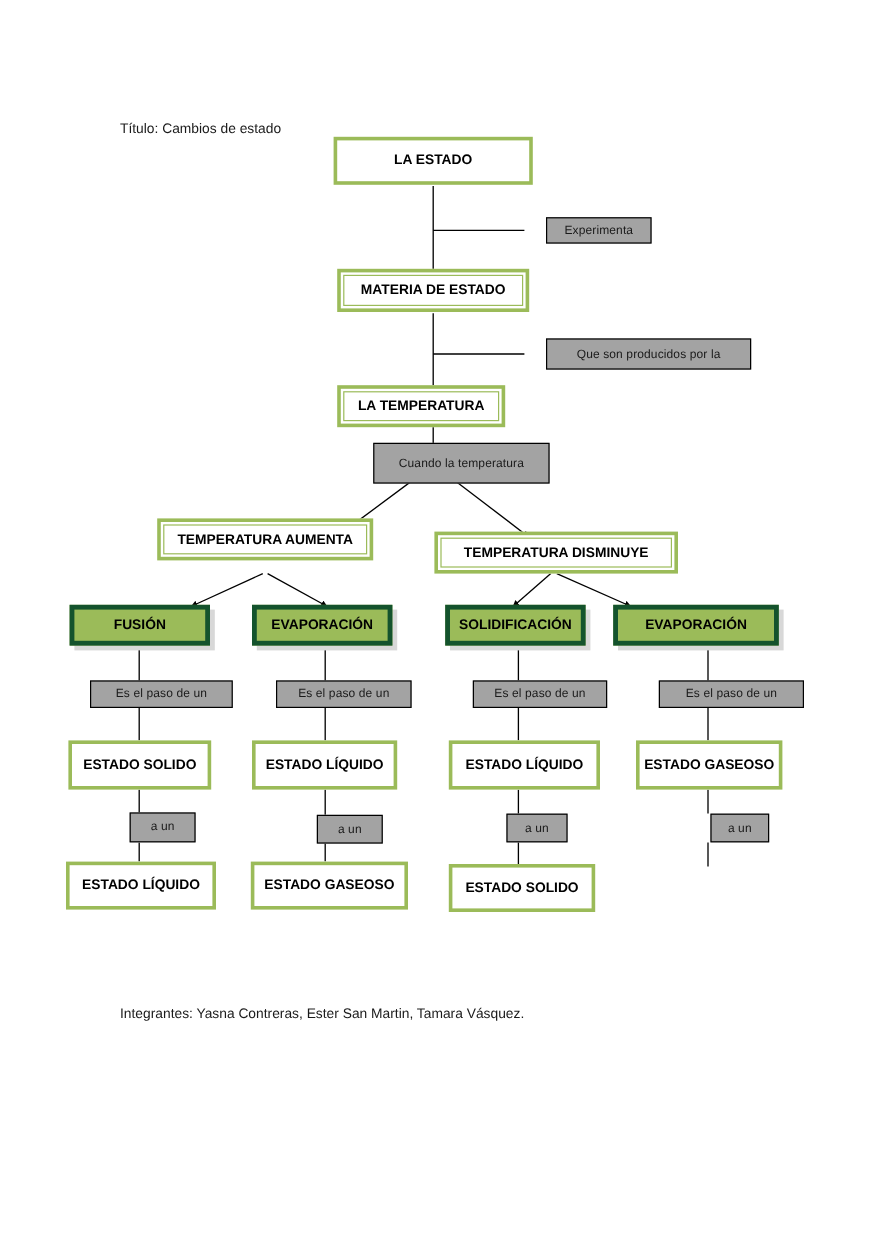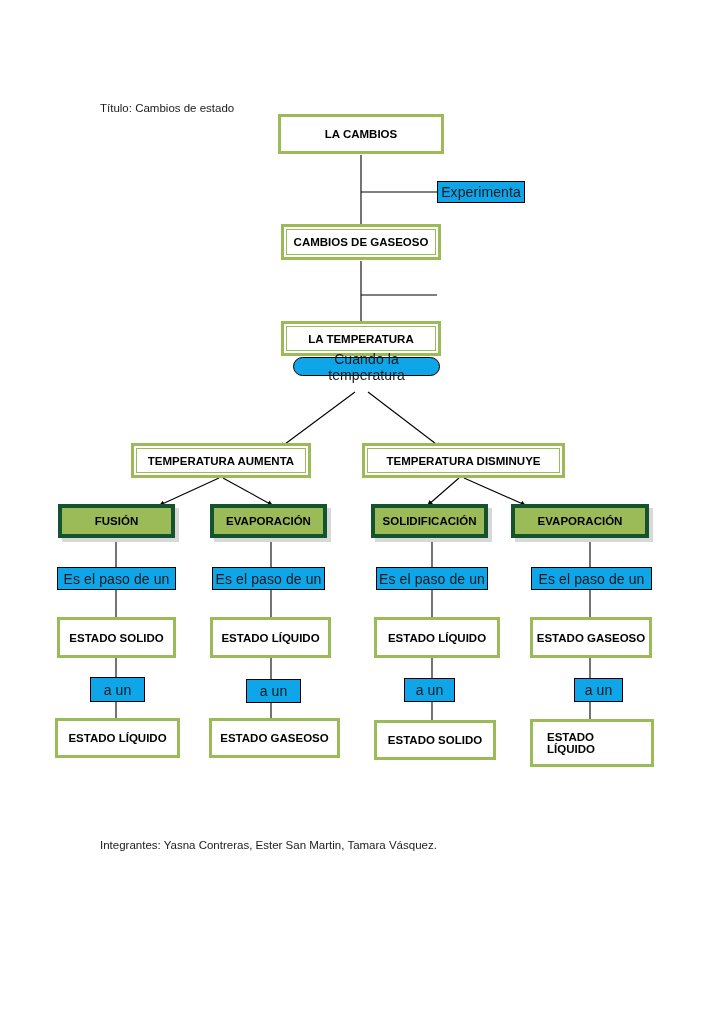--- a/index.html
+++ b/index.html
@@ -39,26 +39,27 @@
     box-sizing: border-box;
     z-index: 2;
     display: flex;
     align-items: center;
     justify-content: center;
     text-align: center;
   }
 
   
   .plain {
-    background: #0ea5e9;
+    background: #a3a3a3;
     border: 1px solid #000000;
-    font-size: 14px;
+    font-size: 10px;
     font-weight: 400;
     letter-spacing: .1px;
     color: #1a1a1a;
+    margin-left: 18px;
   }
 
   
   .greenline {
     background: #ffffff;
     border: 3px solid #9BBB59;
     font-size: 11.5px;
     font-weight: 700;
     color: #000000;
   }
@@ -156,36 +157,37 @@
 
       <path d="M 590 538 L 590 567"></path>
       <path d="M 590 590 L 590 617"></path>
       <path d="M 590 658 L 590 678"></path>
       <path d="M 590 702 L 590 722"></path>
     </g>
   </svg>
 
   <div class="pagetext" style="left:100px; top:86px;margin-top:16px;">Título: Cambios de estado</div>
 
-  <div class="node greenline" style="left:278px; top:114px; width:166px; height:40px;">LA CAMBIOS</div>
+  <div class="node greenline" style="left:278px; top:114px; width:166px; height:40px;">LA ESTADO</div>
 
   <div class="node plain" style="left:437px; top:181px; width:88px; height:22px;">Experimenta</div>
 
   <div class="node greendouble" style="left:281px; top:224px; width:160px; height:36px;">
-    <span class="inner">CAMBIOS DE GASEOSO</span>
-  </div>
-
-
-  <div class="node greendouble" style="left:281px; top:321px; width:160px; height:35px;">
+    <span class="inner">MATERIA DE ESTADO</span>
+  </div>
+
+  <div class="node plain" style="left:437px; top:282px; width:171px; height:26px;">Que son producidos  por la</div>
+
+  <div class="node greendouble" style="left:281px; top:321px; width:140px; height:35px;">
     <span class="inner">LA TEMPERATURA</span>
   </div>
 
-  <div class="node plain" style="left:293px; top:357px; width:147px; height:19px;border-radius:11px;">Cuando la temperatura</div>
-
-  <div class="node greendouble" style="left:131px; top:443px; width:180px; height:35px;">
+  <div class="node plain" style="left:293px; top:369px; width:147px; height:34px;">Cuando la temperatura</div>
+
+  <div class="node greendouble" style="left:131px; top:432px; width:180px; height:35px;">
     <span class="inner">TEMPERATURA AUMENTA</span>
   </div>
 
   <div class="node greendouble" style="left:362px; top:443px; width:203px; height:35px;align-items:center;">
     <span class="inner">TEMPERATURA DISMINUYE</span>
   </div>
 
   <div class="node greenfill" style="left:58px; top:504px; width:117px; height:34px;">FUSIÓN</div>
   <div class="node plain" style="left:57px; top:567px; width:119px; height:23px;">Es el paso de un</div>
   <div class="node greenline" style="left:57px; top:617px; width:119px; height:41px;">ESTADO SOLIDO</div>
@@ -201,20 +203,16 @@
   <div class="node greenfill" style="left:371px; top:504px; width:117px; height:34px;">SOLIDIFICACIÓN</div>
   <div class="node plain" style="left:376px; top:567px; width:112px; height:23px;">Es el paso de un</div>
   <div class="node greenline" style="left:374px; top:617px; width:126px; height:41px;">ESTADO LÍQUIDO</div>
   <div class="node plain" style="left:404px; top:678px; width:51px; height:24px;">a un</div>
   <div class="node greenline" style="left:374px; top:720px; width:122px; height:40px;">ESTADO SOLIDO</div>
 
   <div class="node greenfill" style="left:511px; top:504px; width:138px; height:34px;">EVAPORACIÓN</div>
   <div class="node plain" style="left:531px; top:567px; width:121px; height:23px;">Es el paso de un</div>
   <div class="node greenline" style="left:530px; top:617px; width:122px; height:41px;">ESTADO GASEOSO</div>
   <div class="node plain" style="left:574px; top:678px; width:49px; height:24px;">a un</div>
-  <div class="node greenline left-align" style="left:530px; top:719px; width:124px; height:48px; flex-direction:column; align-items:flex-start; justify-content:center;">
-    <span>ESTADO</span>
-    <span>LÍQUIDO</span>
-  </div>
 
   <div class="pagetext" style="left:100px; top:839px;">Integrantes: Yasna Contreras, Ester San Martin, Tamara Vásquez.</div>
 
 </div>
 
 </body></html>

